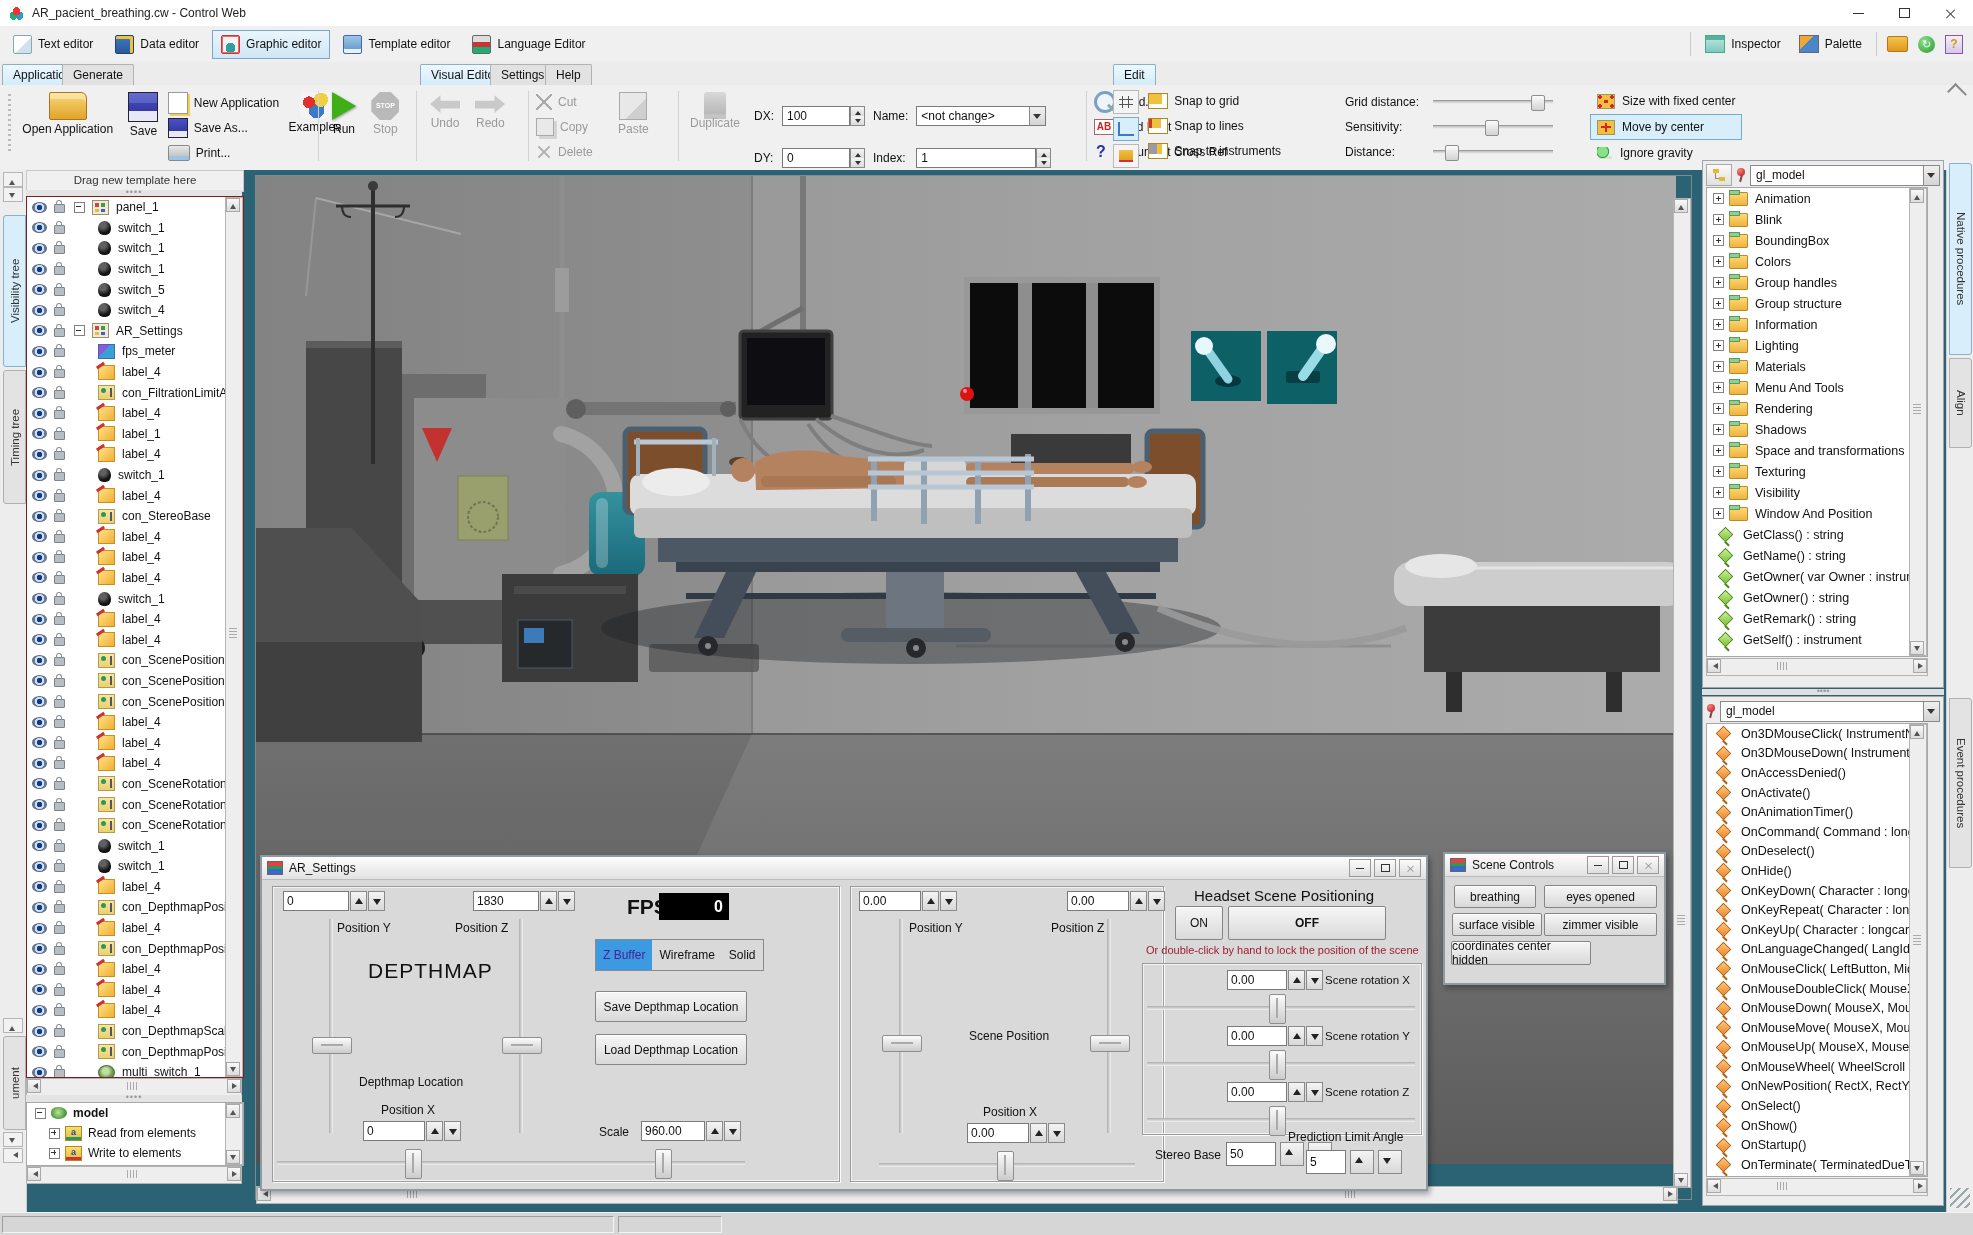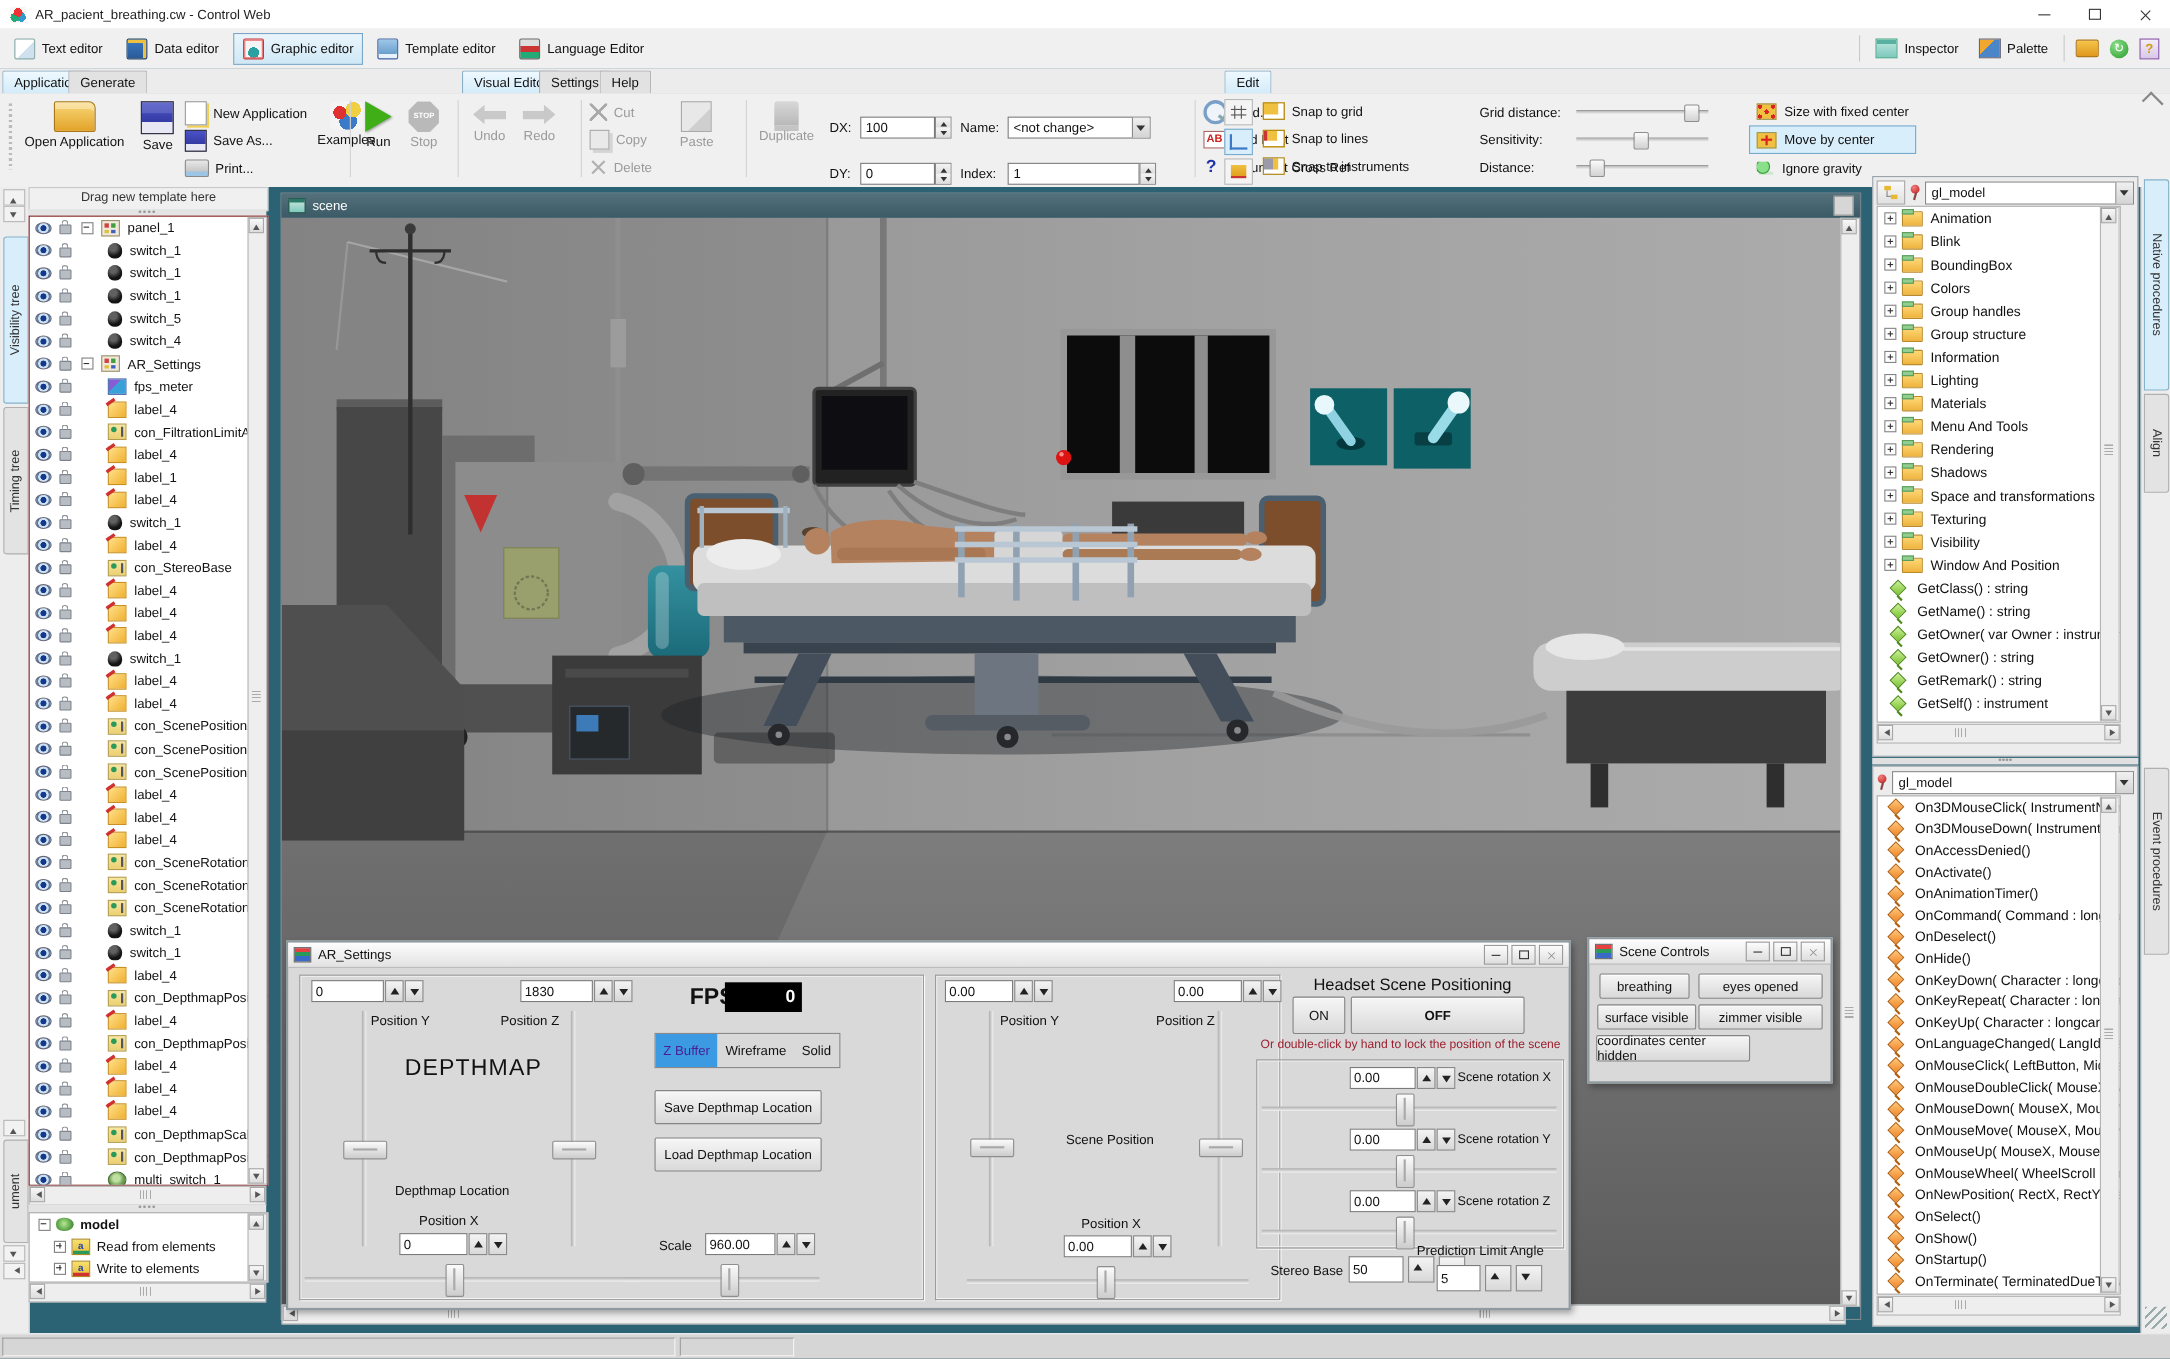--- a/index.html
+++ b/index.html
@@ -851,25 +851,20 @@
         </div>
       </div>
       <div class="sbh" style="left:0;top:996px;width:214px;">
         <span class="sba al" style="left:0;top:0;"></span>
         <span class="sba ar" style="right:0;top:0;"></span>
         <span class="sgrip" style="left:100px;top:3px;"></span>
       </div>
     </div>
 
     <div id="scenewin">
-      <div id="scenetitle">
-        <span class="i-scenewin"></span>
-        <span>scene</span>
-        <span id="sthbtn"></span>
-      </div>
       <div id="viewport">
         <svg width="1420" height="988" viewBox="0 0 1420 988">
           <defs>
             <linearGradient id="wallg" x1="0" y1="0" x2="1" y2="0">
               <stop offset="0" stop-color="#8d8d8d"></stop>
                 <stop offset="0.6" stop-color="#a2a2a2"></stop>
                 <stop offset="1" stop-color="#ababab"></stop>
             </linearGradient>
             <linearGradient id="floorg" x1="0" y1="0" x2="0" y2="1">
               <stop offset="0" stop-color="#7d7d7d"></stop>

